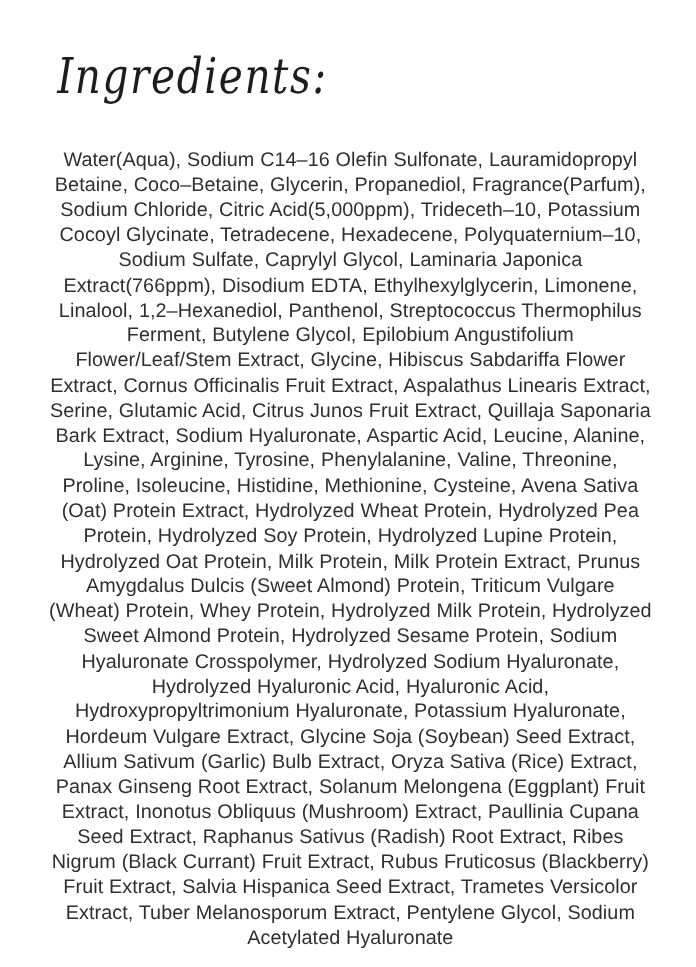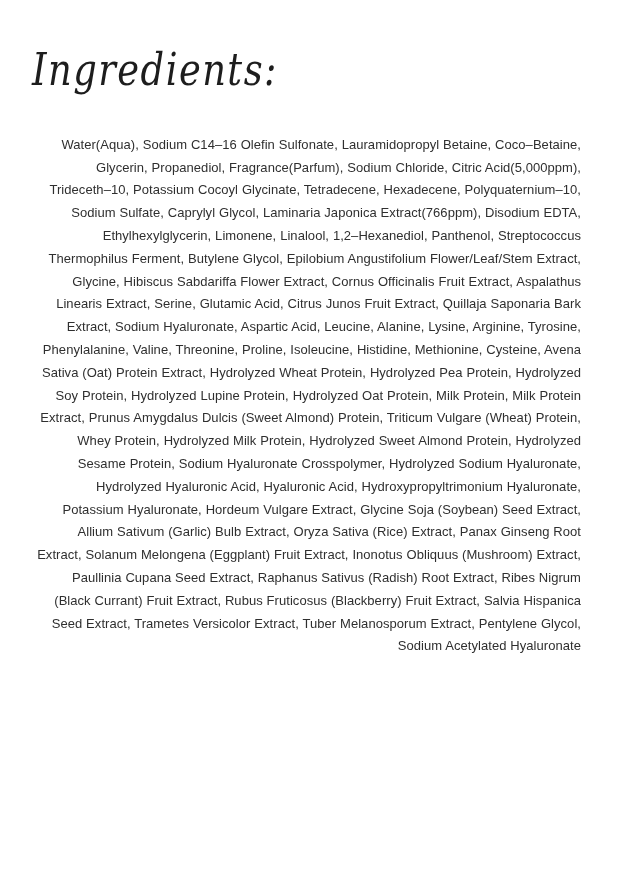--- a/index.html
+++ b/index.html
@@ -11,43 +11,43 @@
     height: 879px;
     background: #ffffff;
     font-family: "Liberation Sans", sans-serif;
     color: #2b2b2b;
     overflow: hidden;
   }
   .page {
     width: 633px;
     height: 879px;
     box-sizing: border-box;
-    padding: 46px 40px 20px 24px;
+    padding: 46px 40px 20px 44px;
     position: relative;
   }
   .title {
     font-family: "DejaVu Serif", serif;
     font-style: italic;
     font-weight: 400;
     font-size: 38px;
     letter-spacing: 1.5px;
     color: #1d1d1d;
     margin: 0 0 46px 8px;
     line-height: 1.1;
     transform: scaleY(1.18) scaleX(0.97);
     transform-origin: left top;
   }
   .body-text {
-    font-size: 13px;
+    font-size: 18px;
     line-height: 22.8px;
     color: #2f2f2f;
     letter-spacing: 0.05px;
     word-spacing: 0.2px;
-    text-align: right;
-    margin: 12px;
+    text-align: center;
+    margin: 0;
     max-width: 553px;
   }
 </style>
 </head>
 <body>
 
 <div class="page">
   <h1 class="title">Ingredients:</h1>
   <p class="body-text">Water(Aqua), Sodium C14–16 Olefin Sulfonate, Lauramidopropyl Betaine, Coco–Betaine, Glycerin, Propanediol, Fragrance(Parfum), Sodium Chloride, Citric Acid(5,000ppm), Trideceth–10, Potassium Cocoyl Glycinate, Tetradecene, Hexadecene, Polyquaternium–10, Sodium Sulfate, Caprylyl Glycol, Laminaria Japonica Extract(766ppm), Disodium EDTA, Ethylhexylglycerin, Limonene, Linalool, 1,2–Hexanediol, Panthenol, Streptococcus Thermophilus Ferment, Butylene Glycol, Epilobium Angustifolium Flower/Leaf/Stem Extract, Glycine, Hibiscus Sabdariffa Flower Extract, Cornus Officinalis Fruit Extract, Aspalathus Linearis Extract, Serine, Glutamic Acid, Citrus Junos Fruit Extract, Quillaja Saponaria Bark Extract, Sodium Hyaluronate, Aspartic Acid, Leucine, Alanine, Lysine, Arginine, Tyrosine, Phenylalanine, Valine, Threonine, Proline, Isoleucine, Histidine, Methionine, Cysteine, Avena Sativa (Oat) Protein Extract, Hydrolyzed Wheat Protein, Hydrolyzed Pea Protein, Hydrolyzed Soy Protein, Hydrolyzed Lupine Protein, Hydrolyzed Oat Protein, Milk Protein, Milk Protein Extract, Prunus Amygdalus Dulcis (Sweet Almond) Protein, Triticum Vulgare (Wheat) Protein, Whey Protein, Hydrolyzed Milk Protein, Hydrolyzed Sweet Almond Protein, Hydrolyzed Sesame Protein, Sodium Hyaluronate Crosspolymer, Hydrolyzed Sodium Hyaluronate, Hydrolyzed Hyaluronic Acid, Hyaluronic Acid, Hydroxypropyltrimonium Hyaluronate, Potassium Hyaluronate, Hordeum Vulgare Extract, Glycine Soja (Soybean) Seed Extract, Allium Sativum (Garlic) Bulb Extract, Oryza Sativa (Rice) Extract, Panax Ginseng Root Extract, Solanum Melongena (Eggplant) Fruit Extract, Inonotus Obliquus (Mushroom) Extract, Paullinia Cupana Seed Extract, Raphanus Sativus (Radish) Root Extract, Ribes Nigrum (Black Currant) Fruit Extract, Rubus Fruticosus (Blackberry) Fruit Extract, Salvia Hispanica Seed Extract, Trametes Versicolor Extract, Tuber Melanosporum Extract, Pentylene Glycol, Sodium Acetylated Hyaluronate</p>
 </div>

